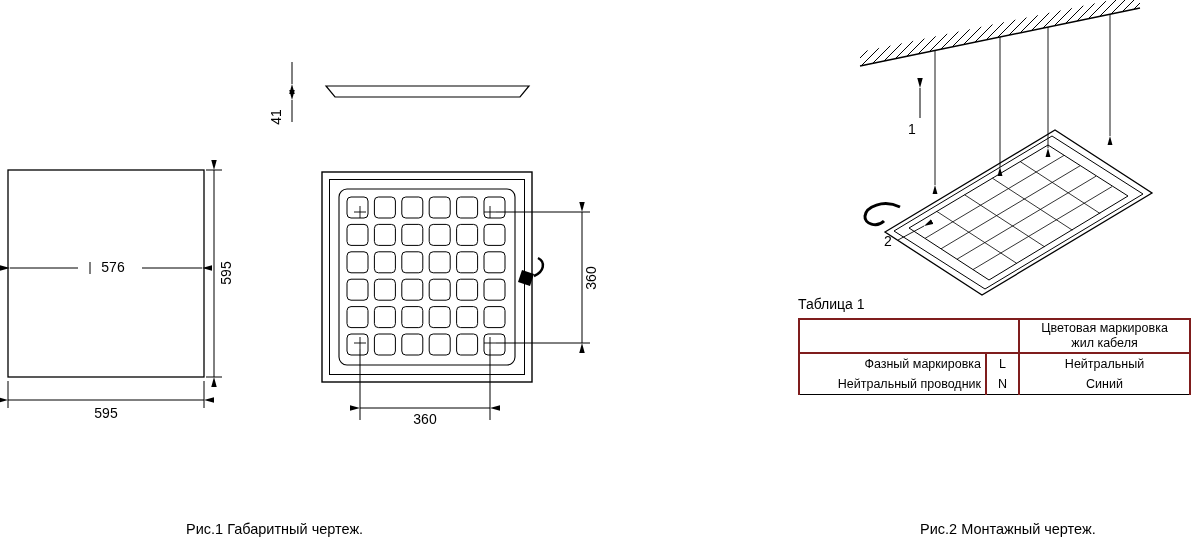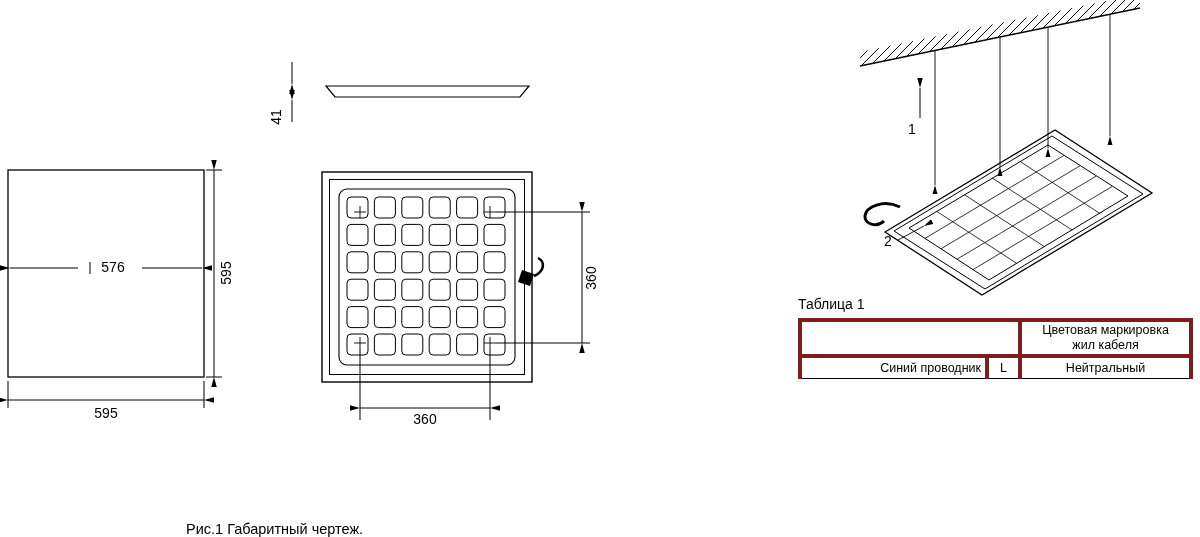--- a/index.html
+++ b/index.html
@@ -5,21 +5,21 @@
   html,body{margin:0;padding:0;background:#fff;}
   .canvas{position:relative;width:1200px;height:537px;background:#ffffff;
           font-family:"Liberation Sans", sans-serif;color:#000;overflow:hidden;}
   svg{position:absolute;left:0;top:0;}
   .t{font-family:"Liberation Sans", sans-serif;font-size:14px;fill:#000;stroke:none;}
   .caption{position:absolute;top:521px;font-size:14.5px;white-space:nowrap;}
   .tbl-wrap{position:absolute;left:798px;top:296px;width:437px;}
   .tbl-title{font-size:14px;margin:0 0 6px 0;}
   table.wiring{border-collapse:collapse;width:393px;table-layout:fixed;
                font-size:12.5px;border:1px solid #000;}
-  table.wiring th, table.wiring td{border:4px solid #7f1d1d;padding:1px 4px;overflow:hidden;}
+  table.wiring th, table.wiring td{border:2px solid #7f1d1d;padding:1px 4px;overflow:hidden;}
   table.wiring th{font-weight:normal;line-height:1.18;height:30px;text-align:center;}
   table.wiring tr.data td{border-top:none;border-bottom:none;height:18px;}
   td.name{text-align:right;white-space:nowrap;}
   td.letter{text-align:center;}
   td.color{text-align:center;}
   .hl{display:block;}
 </style>
 </head>
 <body>
 
@@ -160,23 +160,29 @@
         </colgroup>
     <tbody>
           <tr>
       <th colspan="2"></th>
       <th>
         <span class="hl">Цветовая маркировка</span>
         <span class="hl">жил кабеля</span>
       </th>
     </tr>
     <tr class="data">
-      <td class="name">Синий проводник</td>
+      <td class="name">Фазный маркировка</td>
       <td class="letter">L</td>
       <td class="color">Нейтральный</td>
+    </tr>
+    <tr class="data">
+      <td class="name">Нейтральный проводник</td>
+      <td class="letter">N</td>
+      <td class="color">Синий</td>
     </tr>
   </tbody>
       </table>
 </div>
 
 <div class="caption" style="left:186px">Рис.1 Габаритный чертеж.</div>
+<div class="caption" style="left:920px">Рис.2 Монтажный чертеж.</div>
 
 </div>
 
 </body></html>

